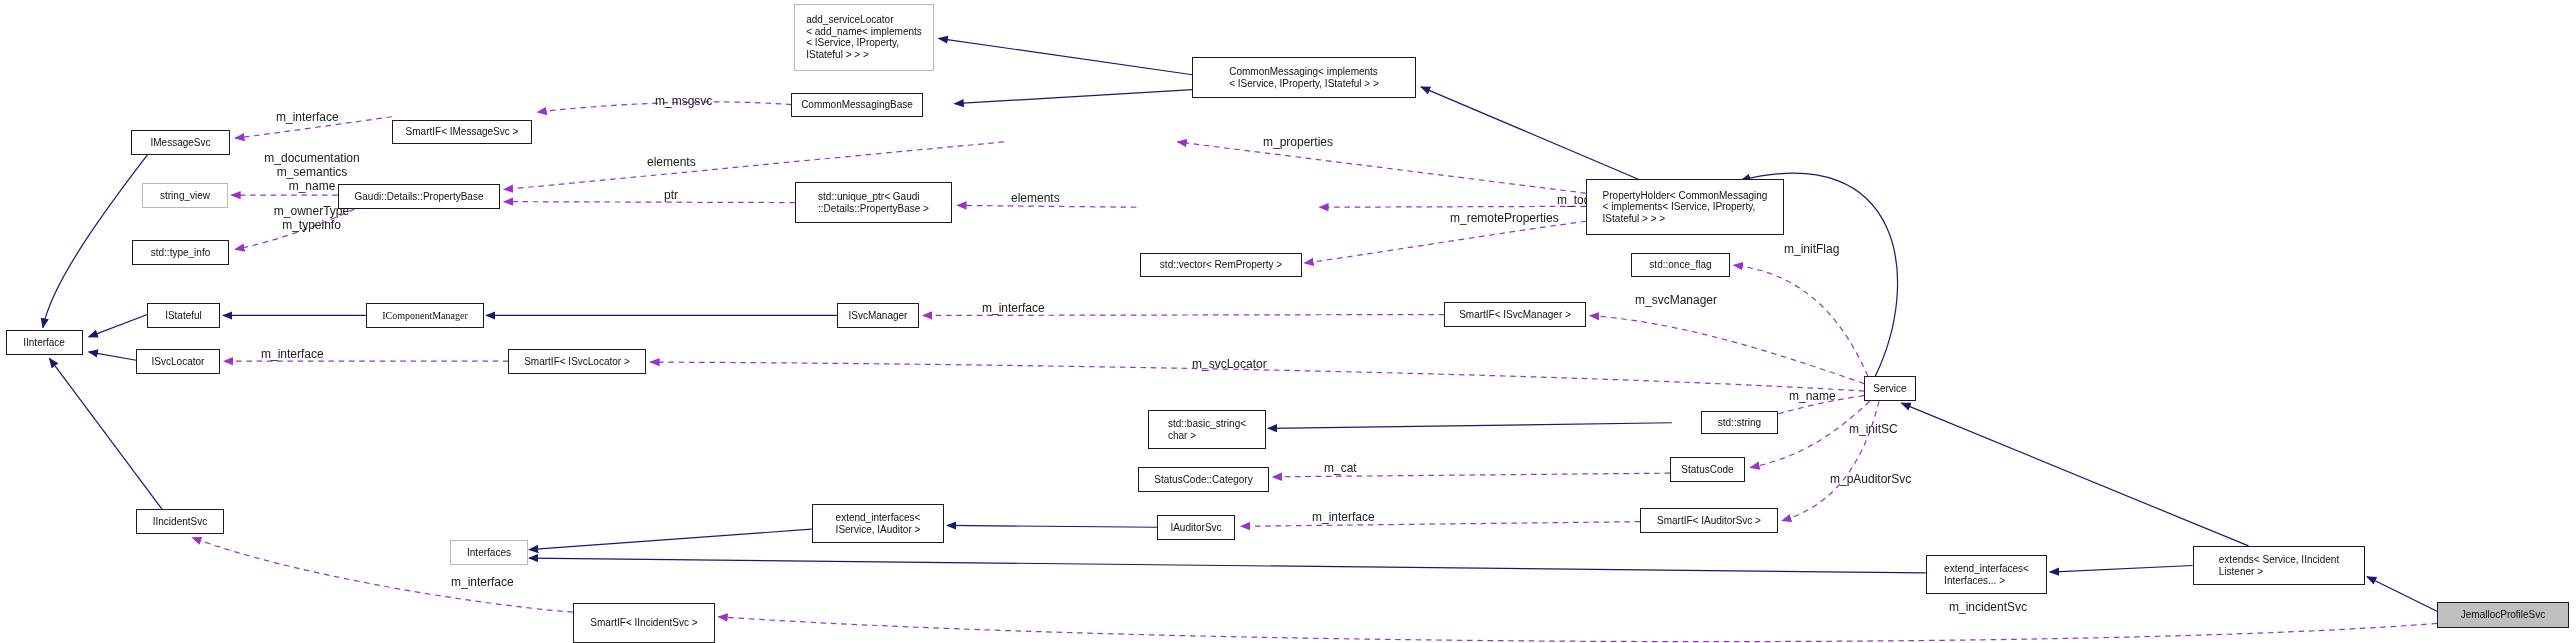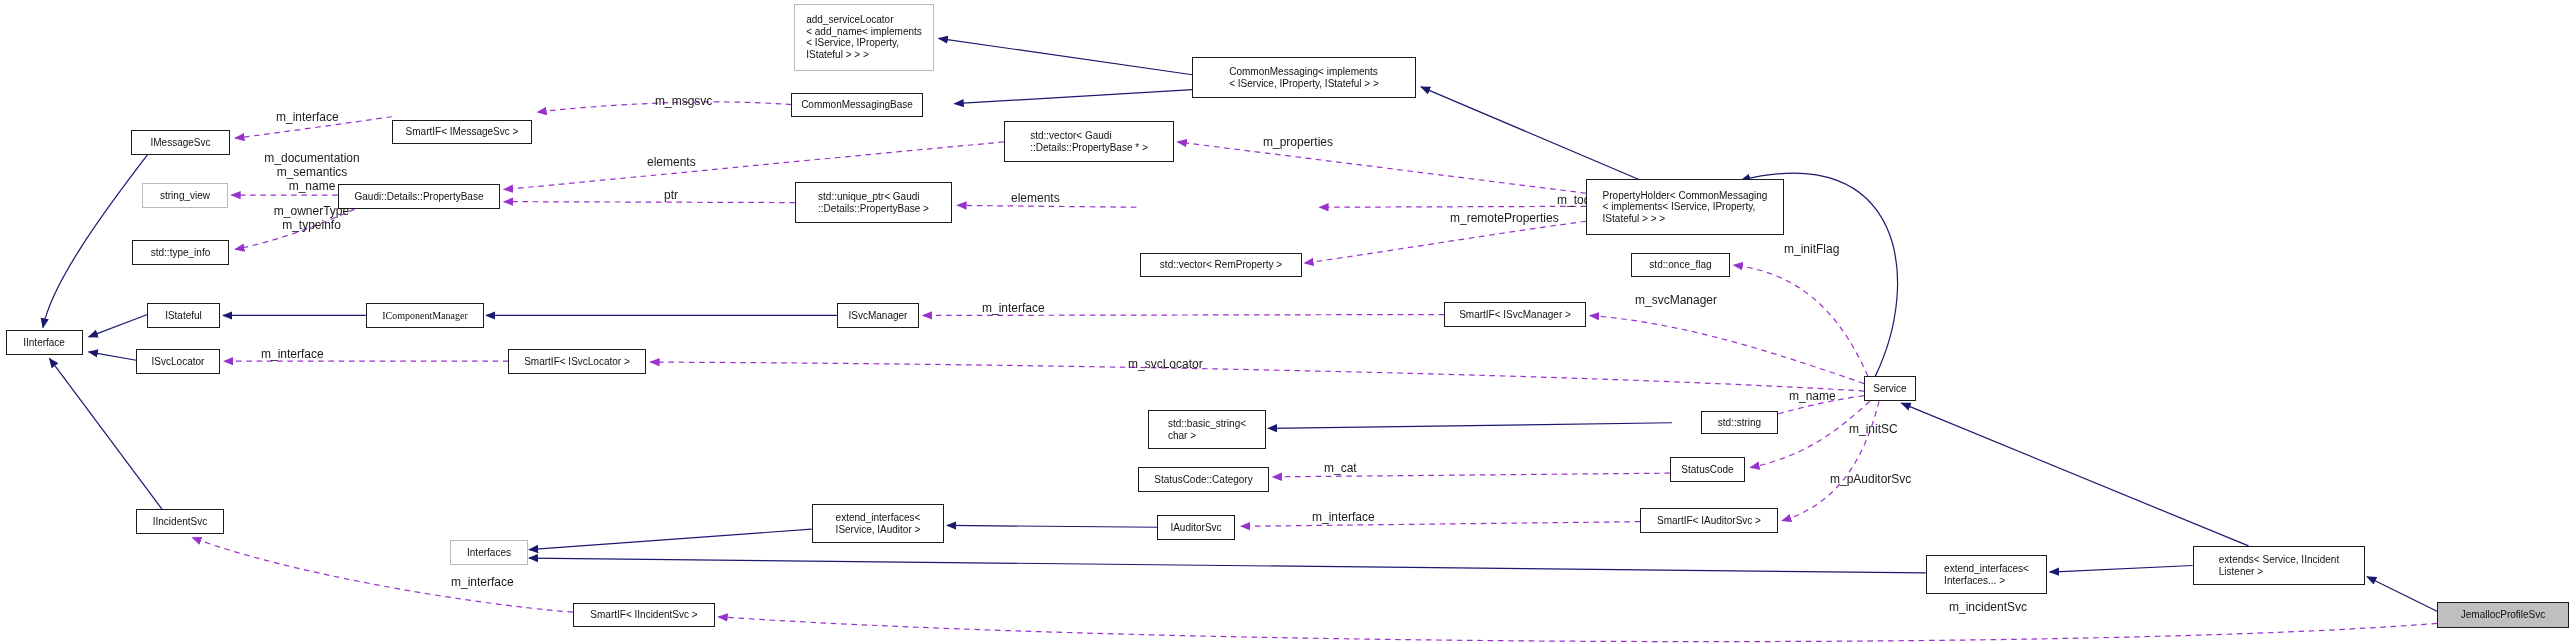--- a/index.html
+++ b/index.html
@@ -99,22 +99,20 @@
 
   <div class="node tmpl" style="left:794px;top:3.7px;width:140px;height:67px;">add_serviceLocator
 &lt; add_name&lt; implements
 &lt; IService, IProperty,
 IStateful &gt; &gt; &gt;</div>
   <div class="node" style="left:1192px;top:57px;width:224px;height:41px;">CommonMessaging&lt; implements
 &lt; IService, IProperty, IStateful &gt; &gt;</div>
   <div class="node" style="left:131px;top:130px;width:99px;height:25px;">IMessageSvc</div>
   <div class="node" style="left:392px;top:104px;width:140px;height:24px;margin-top:16px;">SmartIF&lt; IMessageSvc &gt;</div>
   <div class="node" style="left:791px;top:93px;width:132px;height:24px;">CommonMessagingBase</div>
-  <div class="node" style="left:1004px;top:121px;width:170px;height:41px;">std::vector&lt; Gaudi
-::Details::PropertyBase * &gt;</div>
   <div class="node tmpl" style="left:142px;top:183px;width:86px;height:25px;">string_view</div>
   <div class="node" style="left:338px;top:184px;width:162px;height:25px;">Gaudi::Details::PropertyBase</div>
   <div class="node" style="left:795px;top:182px;width:157px;height:41px;">std::unique_ptr&lt; Gaudi
 ::Details::PropertyBase &gt;</div>
   <div class="node" style="left:1586px;top:179px;width:198px;height:56px;">PropertyHolder&lt; CommonMessaging
 &lt; implements&lt; IService, IProperty,
 IStateful &gt; &gt; &gt;</div>
   <div class="node" style="left:132px;top:240px;width:97px;height:25px;">std::type_info</div>
   <div class="node" style="left:1140px;top:253px;width:162px;height:24px;">std::vector&lt; RemProperty &gt;</div>
   <div class="node" style="left:1631px;top:253px;width:99px;height:24px;">std::once_flag</div>
@@ -135,39 +133,39 @@
 IService, IAuditor &gt;</div>
   <div class="node" style="left:1157px;top:515px;width:78px;height:25px;">IAuditorSvc</div>
   <div class="node" style="left:1640px;top:508px;width:138px;height:25px;">SmartIF&lt; IAuditorSvc &gt;</div>
   <div class="node" style="left:136px;top:509px;width:88px;height:25px;">IIncidentSvc</div>
   <div class="node tmpl" style="left:450px;top:540px;width:78px;height:25px;">Interfaces</div>
   <div class="node" style="left:1926px;top:555px;width:121px;height:39px;">extend_interfaces&lt;
 Interfaces... &gt;</div>
   <div class="node" style="left:2193px;top:546px;width:172px;height:39px;">extends&lt; Service, IIncident
 Listener &gt;</div>
   <div class="node current" style="left:2437px;top:602px;width:132px;height:26px;">JemallocProfileSvc</div>
-  <div class="node" style="left:573px;top:603px;width:142px;height:24px;">SmartIF&lt; IIncidentSvc &gt;</div>
+  <div class="node" style="left:573px;top:603px;width:142px;height:40px;">SmartIF&lt; IIncidentSvc &gt;</div>
 
   <div class="elabel" style="left:276px;top:110px;">m_interface</div>
   <div class="elabel" style="left:655px;top:94px;">m_msgsvc</div>
   <div class="elabel" style="left:254px;top:151px;width:116px;">m_documentation
 m_semantics
 m_name</div>
   <div class="elabel" style="left:263px;top:204px;width:97px;">m_ownerType
 m_typeinfo</div>
   <div class="elabel" style="left:647px;top:155px;">elements</div>
   <div class="elabel" style="left:664px;top:188px;">ptr</div>
   <div class="elabel" style="left:1263px;top:135px;">m_properties</div>
   <div class="elabel" style="left:1011px;top:191px;">elements</div>
   <div class="elabel" style="left:1549px;top:193px;padding-left:8px;">m_todelete</div>
   <div class="elabel" style="left:1450px;top:211px;">m_remoteProperties</div>
   <div class="elabel" style="left:1784px;top:242px;">m_initFlag</div>
   <div class="elabel" style="left:1635px;top:293px;">m_svcManager</div>
   <div class="elabel" style="left:982px;top:301px;">m_interface</div>
-  <div class="elabel" style="left:1128px;top:357px;">m_svcLocator</div>
+  <div class="elabel" style="left:1192px;top:357px;">m_svcLocator</div>
   <div class="elabel" style="left:261px;top:347px;">m_interface</div>
   <div class="elabel" style="left:1789px;top:389px;">m_name</div>
   <div class="elabel" style="left:1849px;top:422px;">m_initSC</div>
   <div class="elabel" style="left:1324px;top:461px;">m_cat</div>
   <div class="elabel" style="left:1830px;top:472px;">m_pAuditorSvc</div>
   <div class="elabel" style="left:1312px;top:510px;">m_interface</div>
   <div class="elabel" style="left:451px;top:575px;">m_interface</div>
   <div class="elabel" style="left:1949px;top:600px;">m_incidentSvc</div>
 
 </div>

